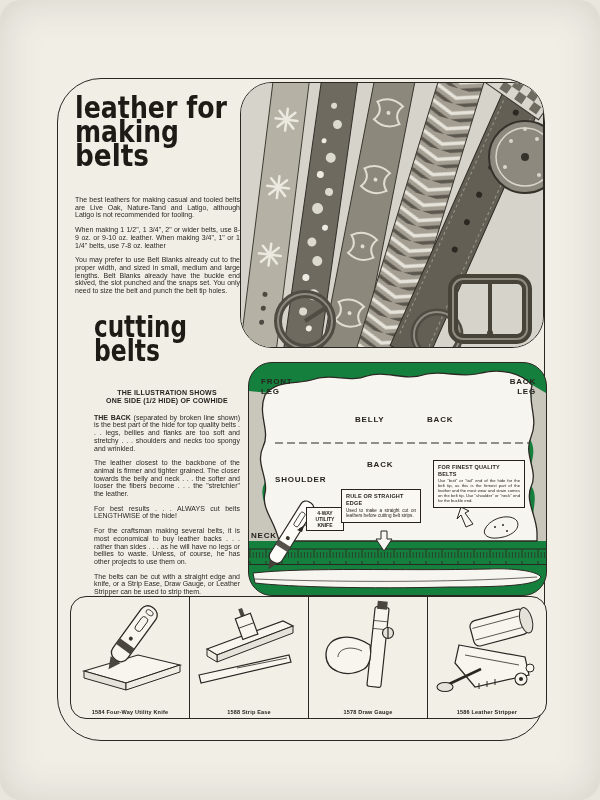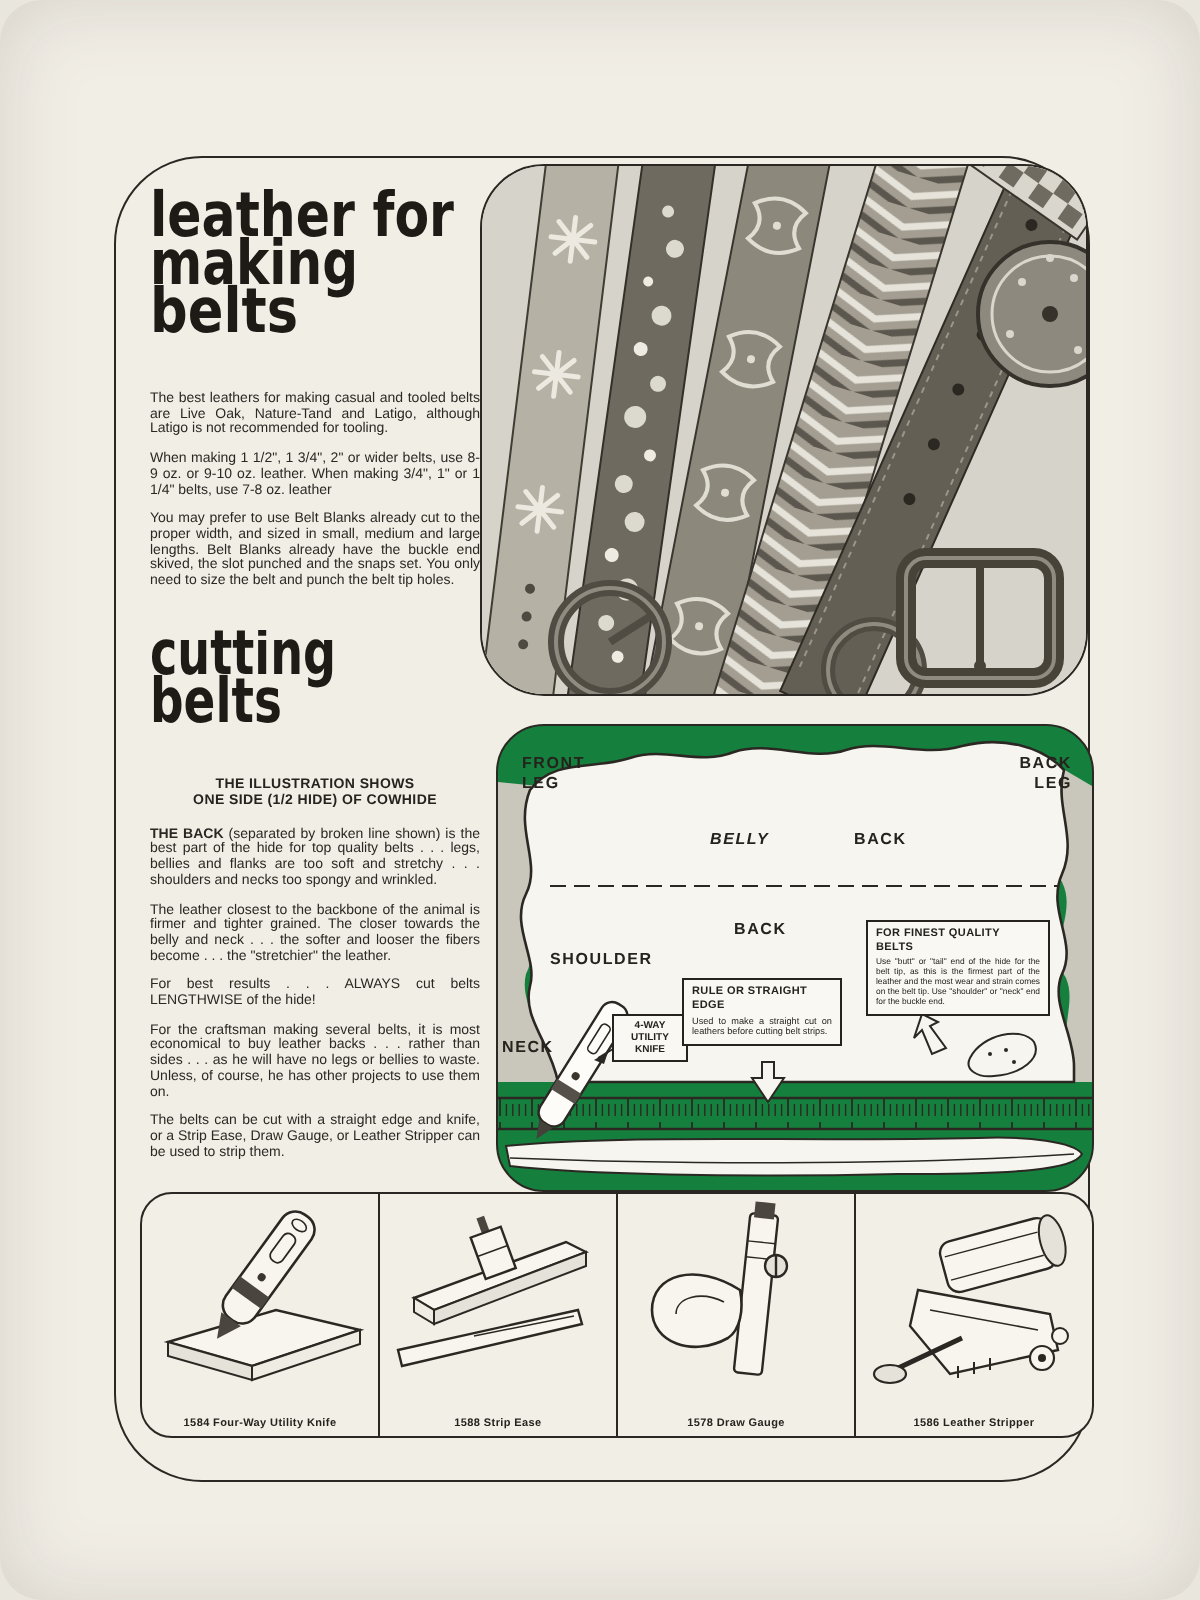--- a/index.html
+++ b/index.html
@@ -6,21 +6,21 @@
   .page{position:relative;width:600px;height:800px;margin:0 auto;background:#f1eee6;overflow:hidden;
         font-family:"Liberation Sans",sans-serif;color:#26231e;
         box-shadow:inset 0 0 40px rgba(90,85,70,.18);border-radius:21px;}
   .outer-frame{position:absolute;left:57px;top:78px;width:486px;height:661px;
         border:1.5px solid #2b2823;border-radius:44px;z-index:1;}
   
   .col-left{position:absolute;left:75px;top:94px;width:165px;z-index:2;}
   .display-svg{display:block;margin:0 0 20px 0;}
   .display-svg text{font-family:"DejaVu Sans",sans-serif;font-weight:bold;fill:#1e1b17;}
   .body-copy p{margin:0 0 7px 0;font-size:7px;line-height:7.7px;text-align:justify;color:#2b2823;}
-  .cutting-block{margin-top:20px;}
+  .cutting-block{margin-top:20px;margin-left:19px;}
   .note{font-weight:bold;font-size:7px;line-height:8.5px;text-align:center;white-space:pre-line;
         margin:2px 0 8px 0;letter-spacing:.2px;}
   
   .panel-photo{position:absolute;left:240px;top:82px;width:302px;height:264px;
         border:1.5px solid #2b2823;border-radius:32px;overflow:hidden;background:#d6d3cb;z-index:2;}
   
   .panel-diagram{position:absolute;left:248px;top:362px;width:297px;height:232px;
         border:1.5px solid #2b2823;border-radius:24px;overflow:hidden;background:#15803d;z-index:2;}
   .panel-diagram svg{position:absolute;left:0;top:0;}
   .dlabel{position:absolute;font-weight:bold;font-size:8px;line-height:9.5px;letter-spacing:.8px;
@@ -245,25 +245,25 @@
 
       <path d="M132,168 L138,168 L138,176 L143,176 L135,188 L127,176 L132,176 Z" fill="#f7f5ef" stroke="#2b2823" stroke-width="1"></path>
 
       <path d="M212,144 L220,148 L216,150 L224,161 L217,164 L212,152 L208,156 Z" fill="#f7f5ef" stroke="#2b2823" stroke-width="1"></path>
     </svg>
 
     <div class="dlabel" style="left:12px;top:14px;">FRONT
 LEG</div>
     <div class="dlabel" style="right:10px;top:14px;text-align:right;">BACK
 LEG</div>
-    <div class="dlabel" style="left:106px;top:52px;font-style:italic;">BELLY</div>
+    <div class="dlabel" style="left:106px;top:52px;">BELLY</div>
     <div class="dlabel" style="left:178px;top:52px;">BACK</div>
     <div class="dlabel" style="left:118px;top:97px;">BACK</div>
     <div class="dlabel" style="left:10px;top:112px;padding-left:16px;">SHOULDER</div>
-    <div class="dlabel" style="left:2px;top:156px;">NECK</div>
+    <div class="dlabel" style="left:2px;top:168px;">NECK</div>
 
     <div class="callout small" style="left:57px;top:144px;width:38px;">4-WAY
 UTILITY
 KNIFE</div>
 
     <div class="callout" style="left:92px;top:126px;width:80px;">
       <div class="ct">RULE OR STRAIGHT EDGE</div>
       <div class="cb">Used to make a straight cut on leathers before cutting belt strips.</div>
     </div>
 

